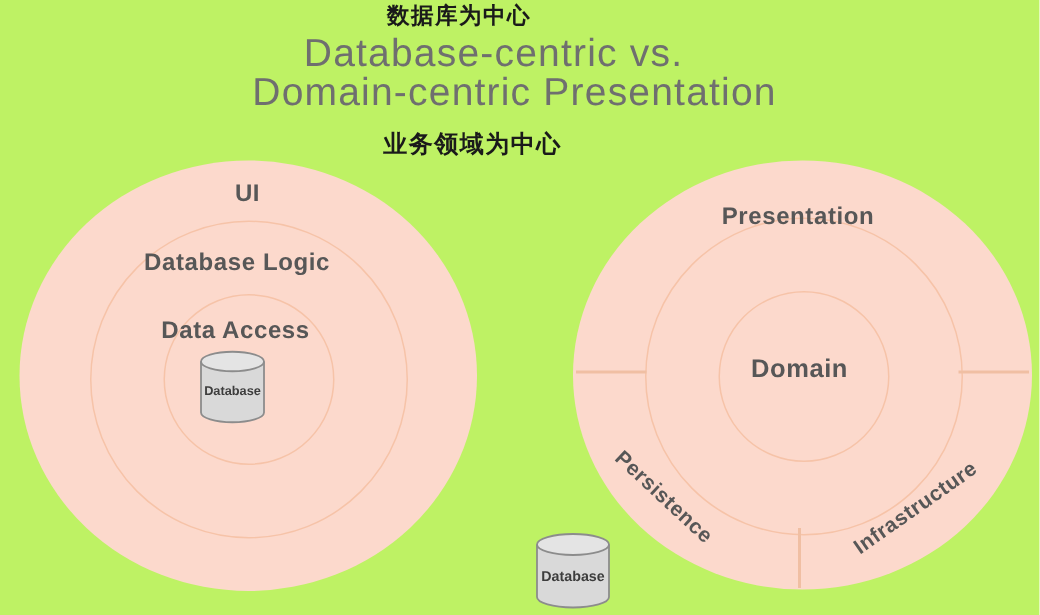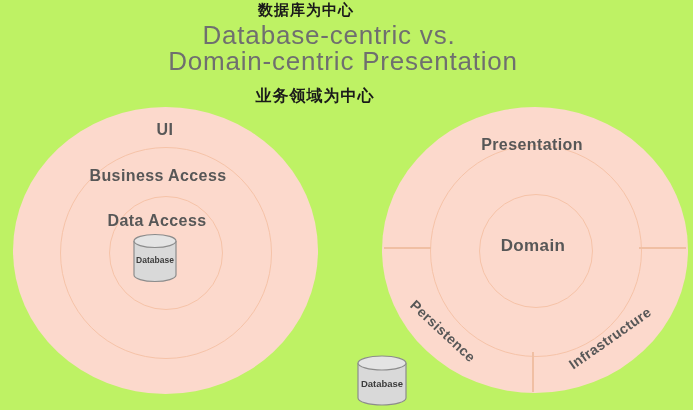--- a/index.html
+++ b/index.html
@@ -60,21 +60,21 @@
     <div class="title-line" style="left:343px;top:48px;">Domain-centric Presentation</div>
     <div class="zh-label" style="left:315px;top:86px;">业务领域为中心</div>
   </div>
 
   <div class="diagram" style="left:13px;top:107px;width:305px;height:287px;">
     <div class="circle-outer"></div>
     <div class="ring" style="left:47px;top:40px;width:210px;height:210px;"></div>
     <div class="ring" style="left:96px;top:89px;width:112px;height:112px;"></div>
 
     <div class="layer-label" style="left:152px;top:14px;">UI</div>
-    <div class="layer-label" style="left:145px;top:60px;">Business Access</div>
+    <div class="layer-label" style="left:145px;top:60px;">Database Logic</div>
     <div class="layer-label" style="left:144px;top:105px;">Data Access</div>
 
     <svg class="cyl" style="left:119px;top:126px;" width="46" height="50" viewBox="0 0 46 50">
       <path d="M2 8 V42 a21 6.5 0 0 0 42 0 V8" fill="#d9d9d9" stroke="#8c8c8c" stroke-width="1.2"></path>
       <ellipse cx="23" cy="8" rx="21" ry="6.5" fill="#e4e4e4" stroke="#8c8c8c" stroke-width="1.2"></ellipse>
       <text x="23" y="30" text-anchor="middle" font-size="8.5">Database</text>
     </svg>
   </div>
 
   <div class="diagram" style="left:382px;top:107px;width:306px;height:286px;">

